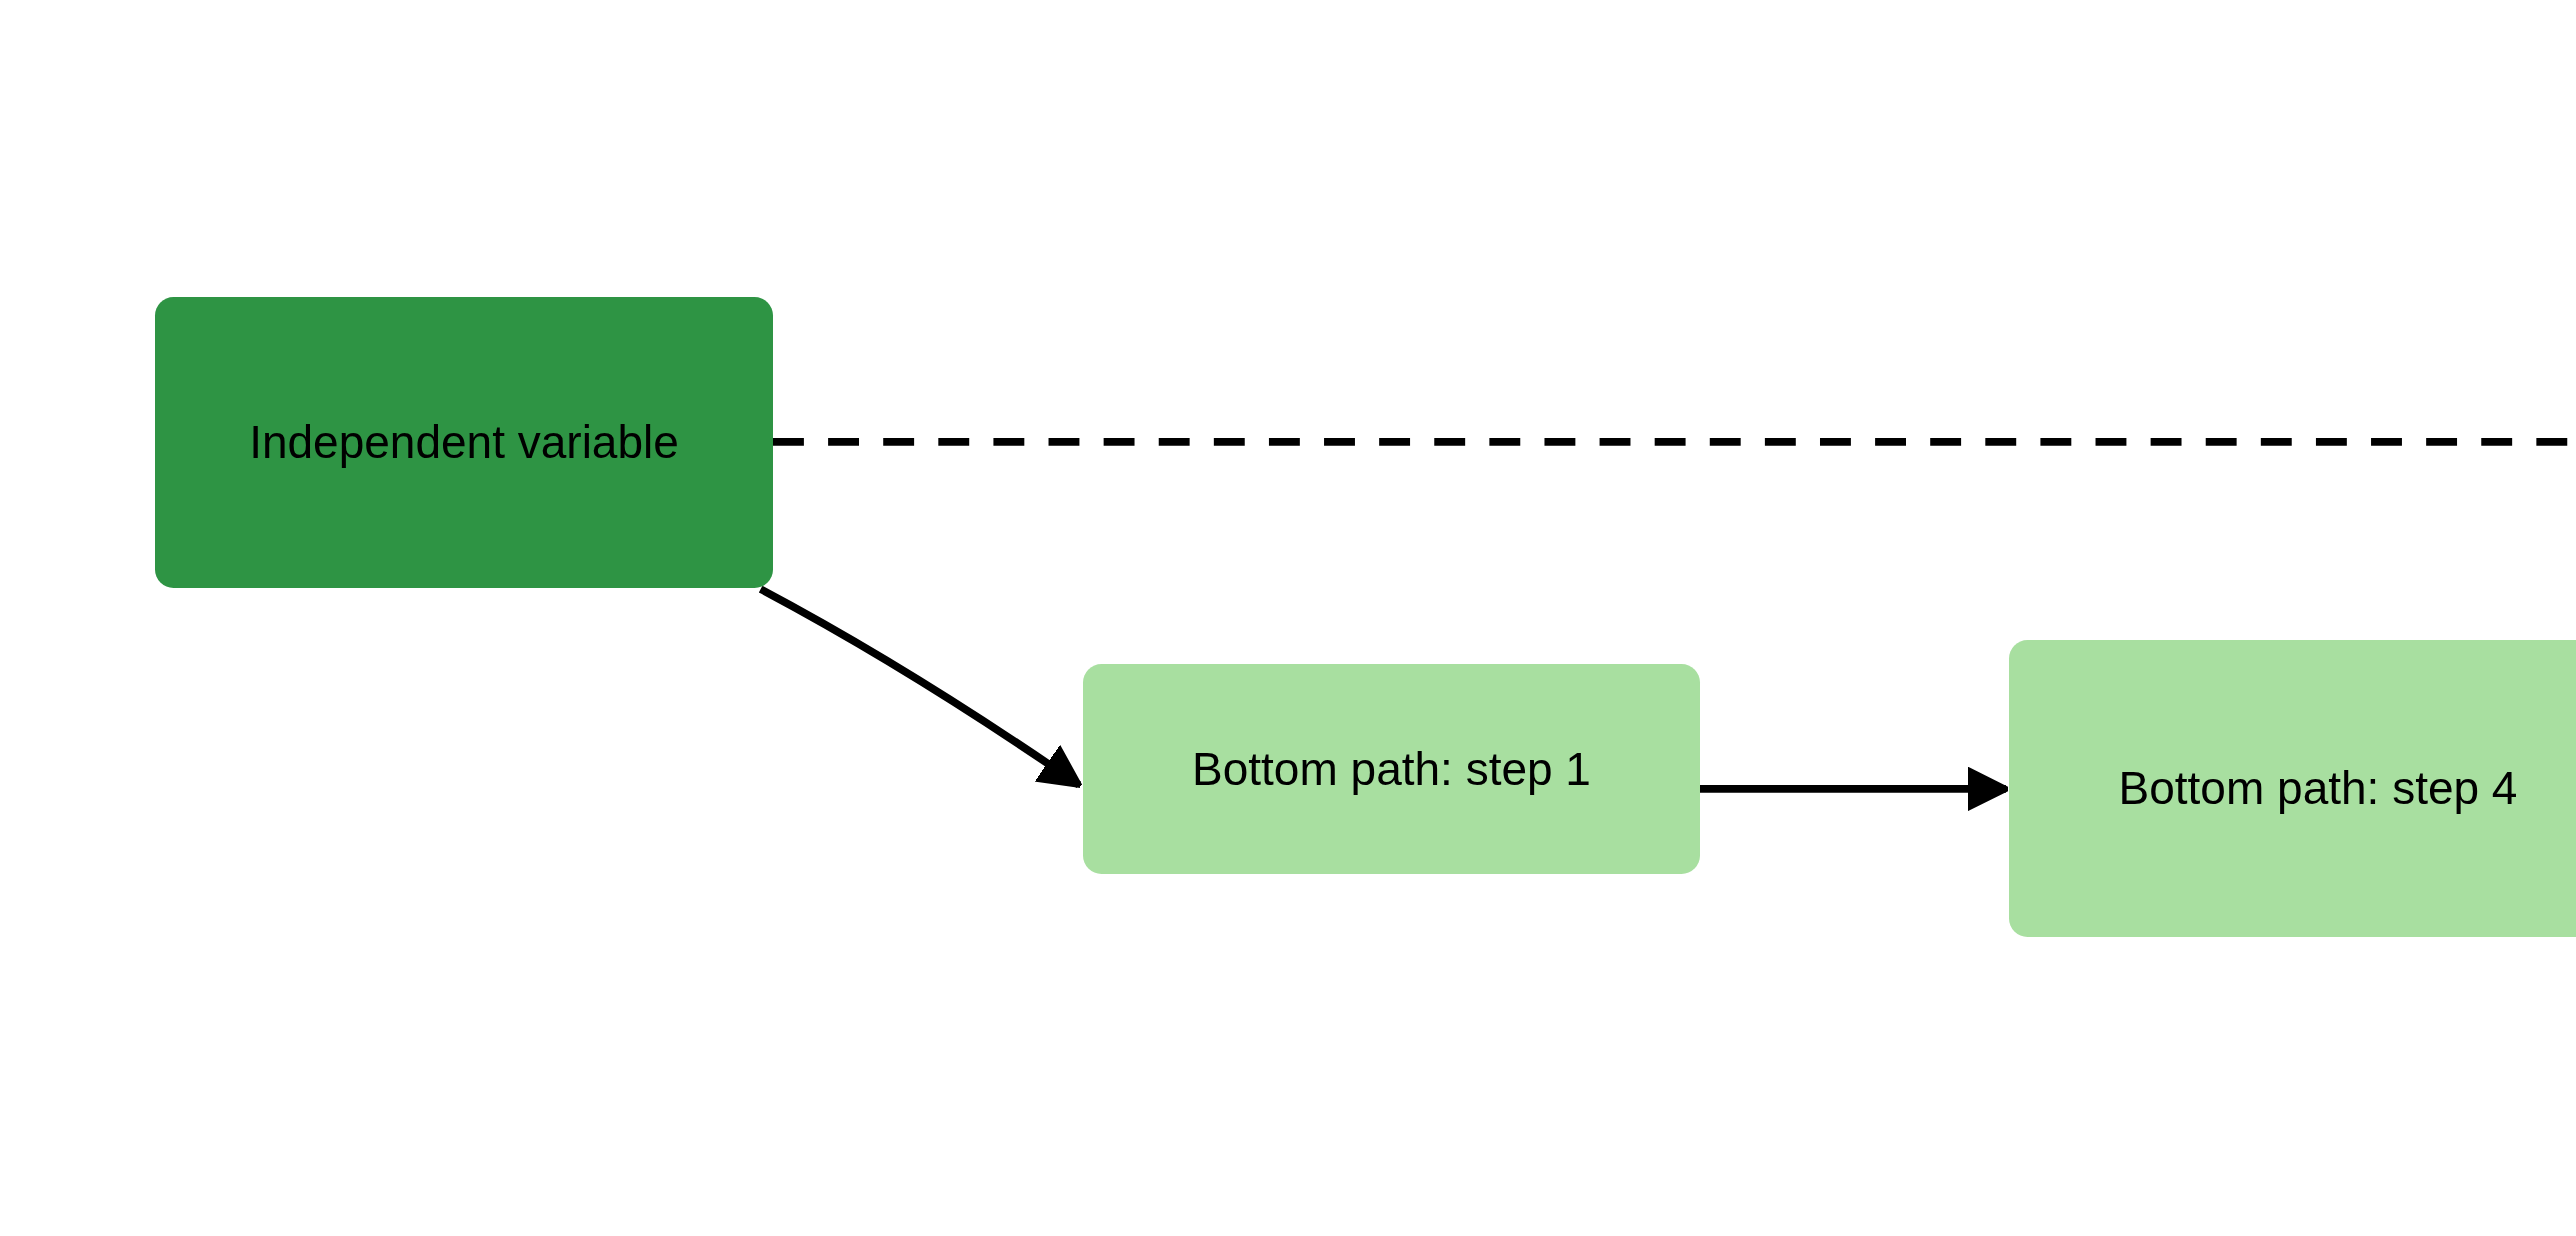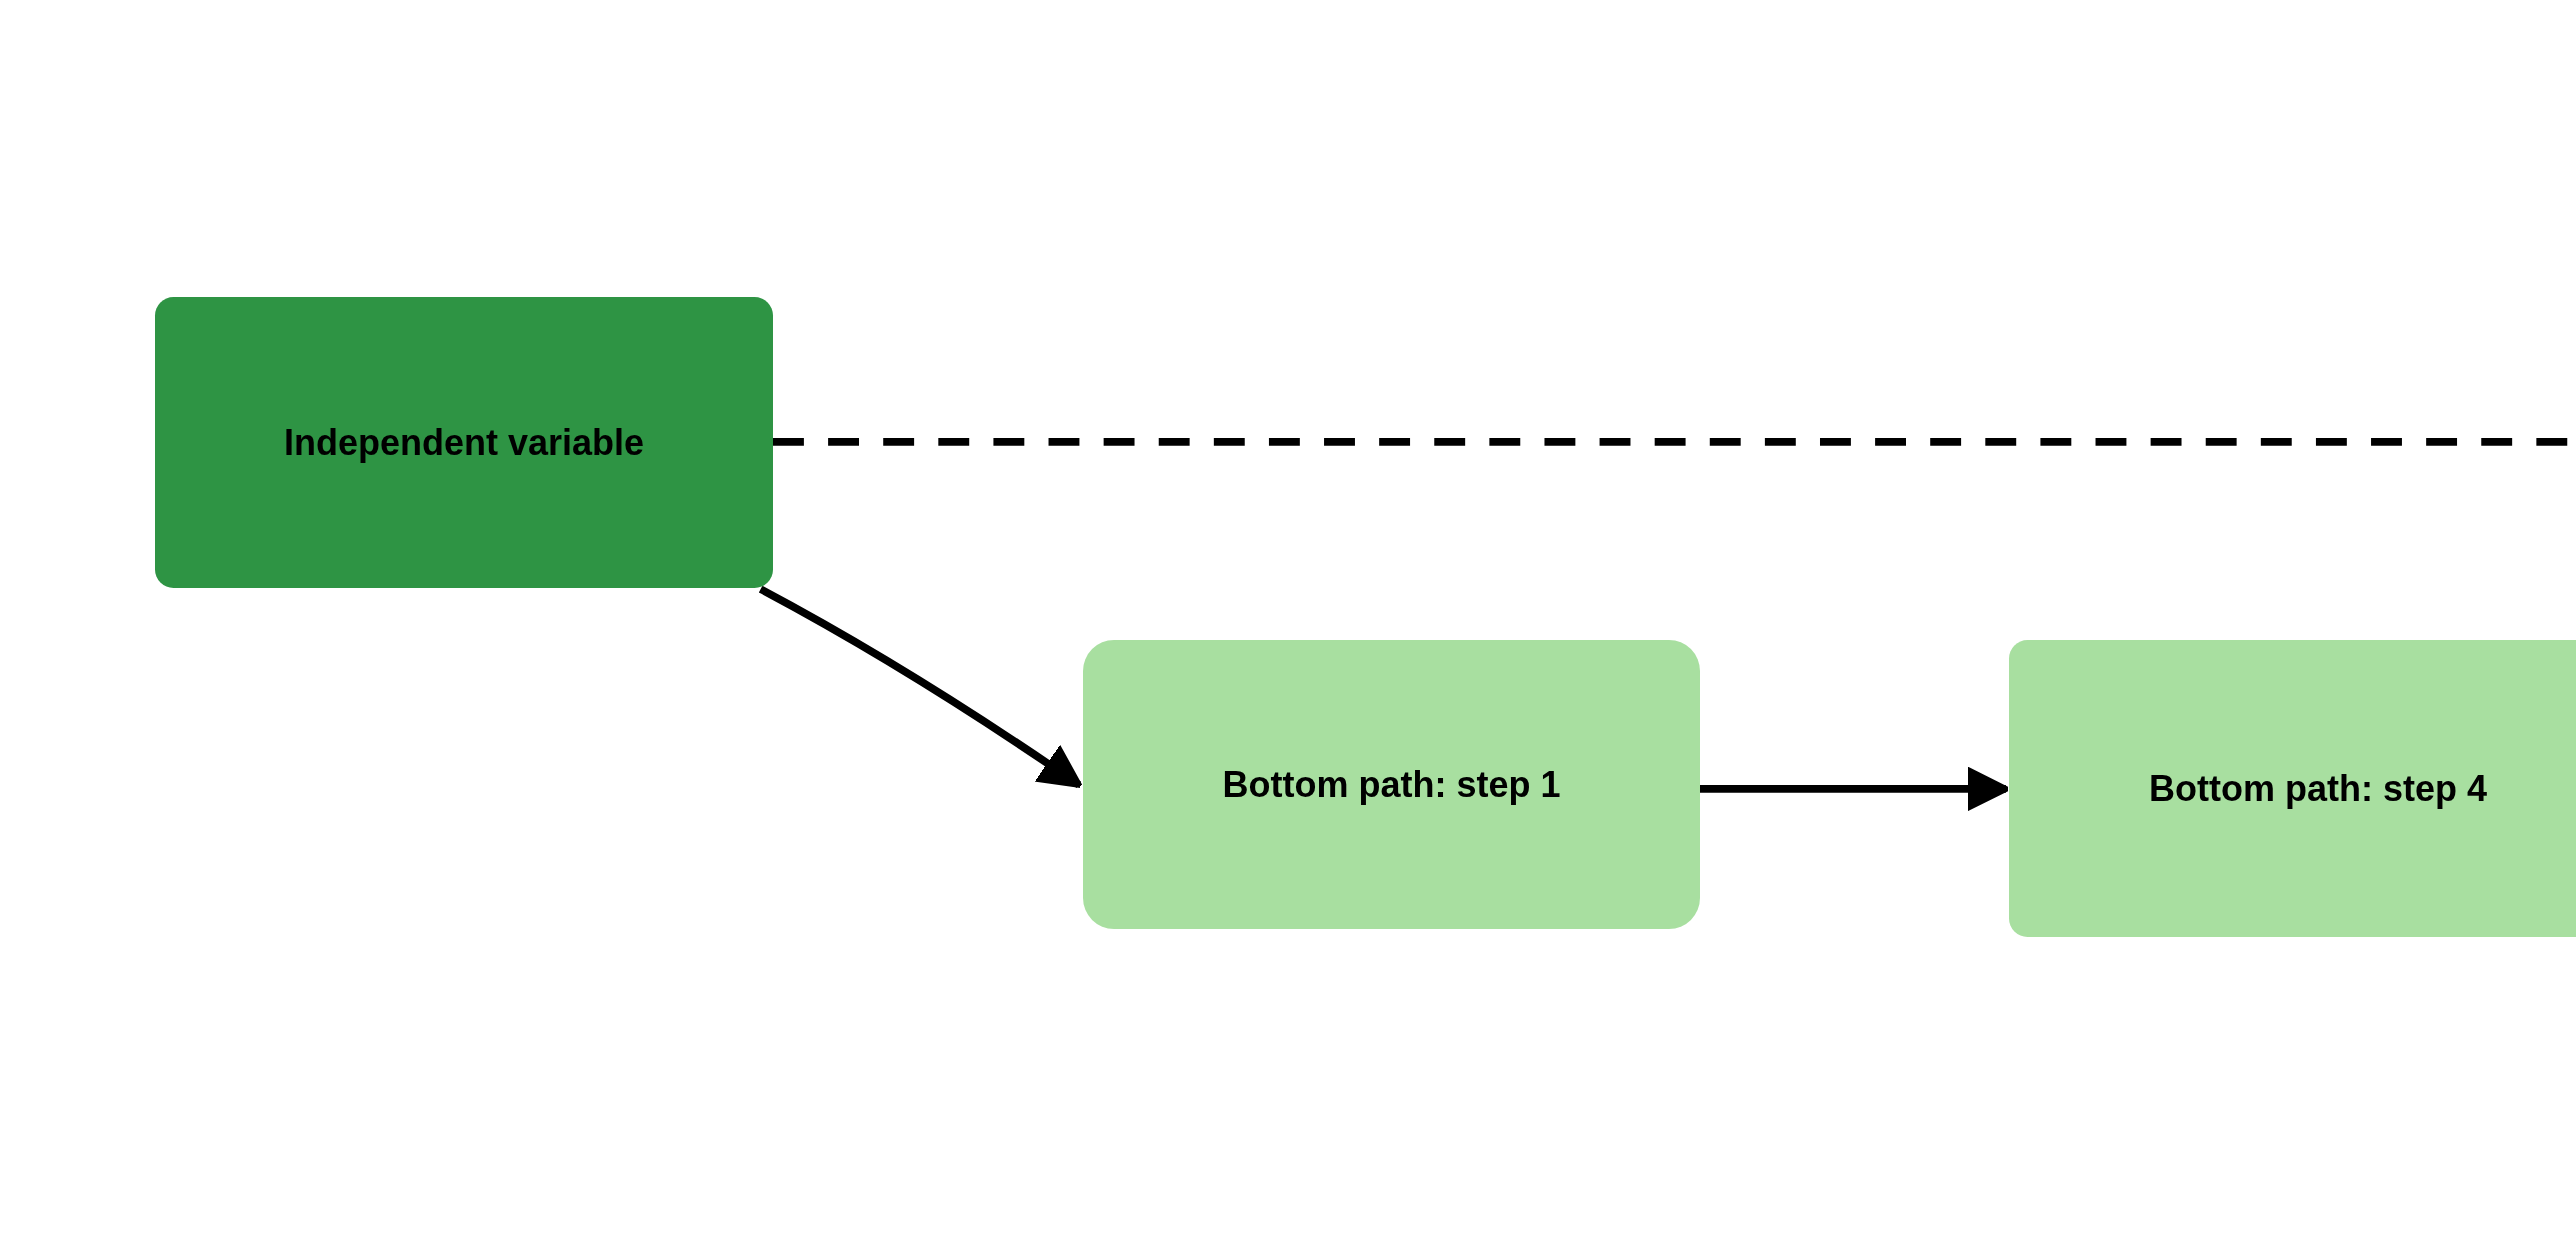--- a/index.html
+++ b/index.html
@@ -22,28 +22,27 @@
     width: 3709px;
     height: 1236px;
   }
   .node {
     position: absolute;
     display: flex;
     align-items: center;
     justify-content: center;
     border-radius: 18.5px;
     color: #000000;
-    font-size: 36px;
+    font-size: 46px;
     line-height: 1.1;
     text-align: center;
     white-space: nowrap;
-    font-weight: bold;
   }
   .node-independent { left: 155px;  top: 297px;  width: 618px; height: 291px; }
-  .node-step1       { left: 1083px; top: 640px; width: 617px; height: 289px; border-radius: 31px; }
+  .node-step1       { left: 1083px; top: 664px; width: 617px; height: 210px; }
   .node-step2       { left: 2009px; top: 640px; width: 618px; height: 297px; }
   .edge {
     fill: none;
     stroke: #000000;
     stroke-width: 15px;
     stroke-linecap: butt;
   }
   .edge-dashed {
     stroke-dasharray: 60 47;
   }

